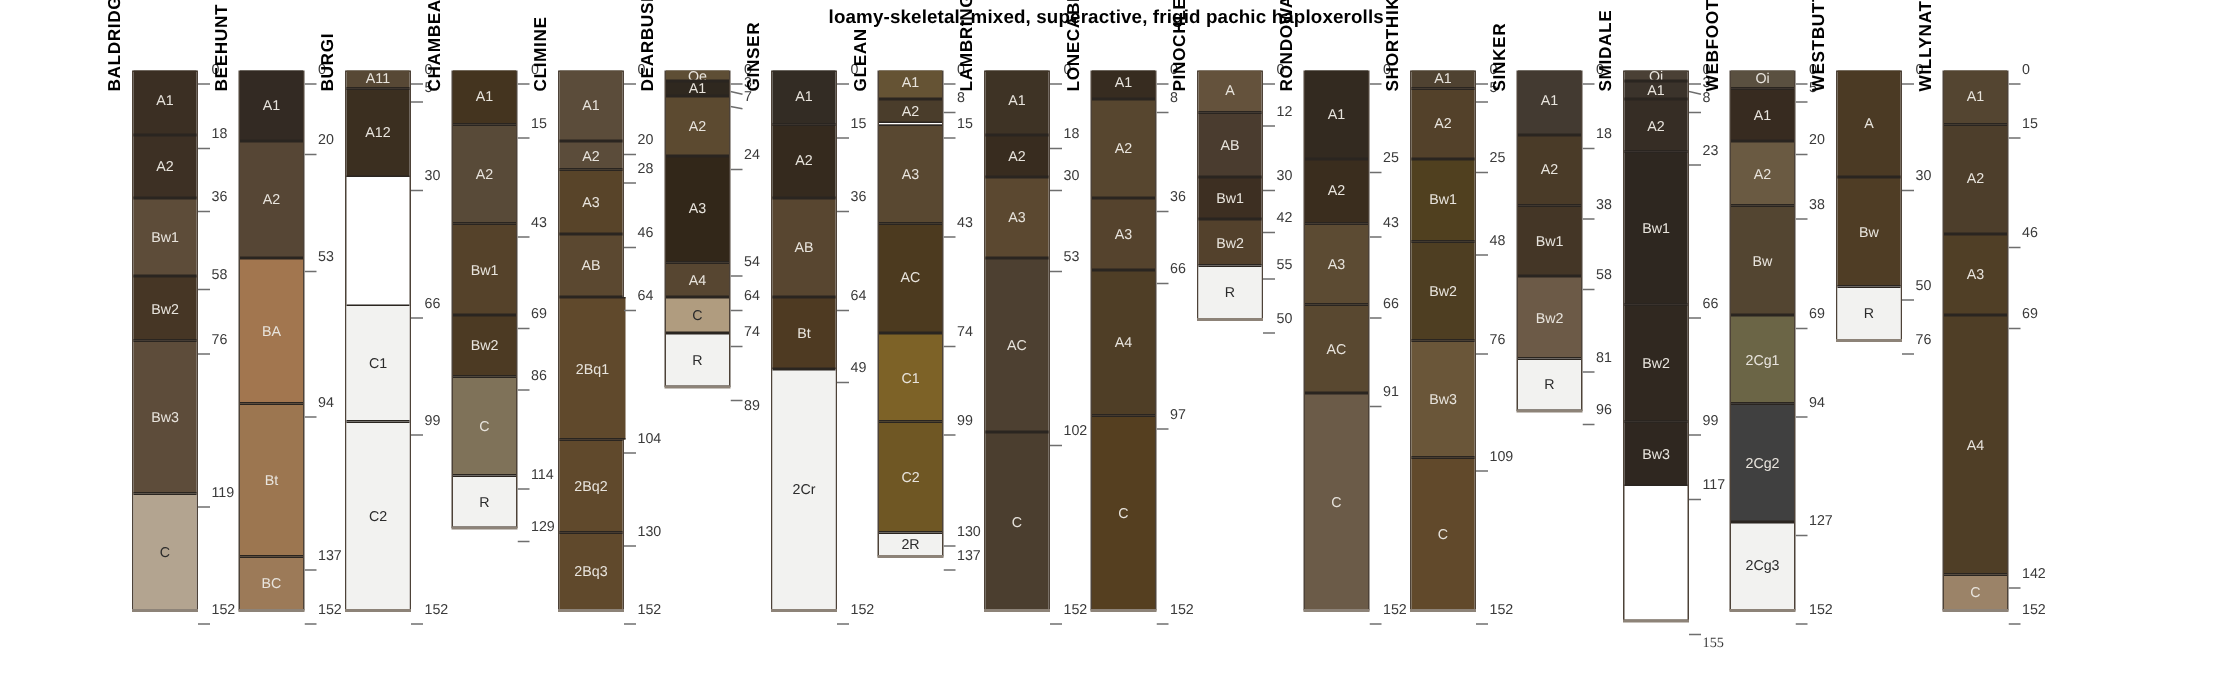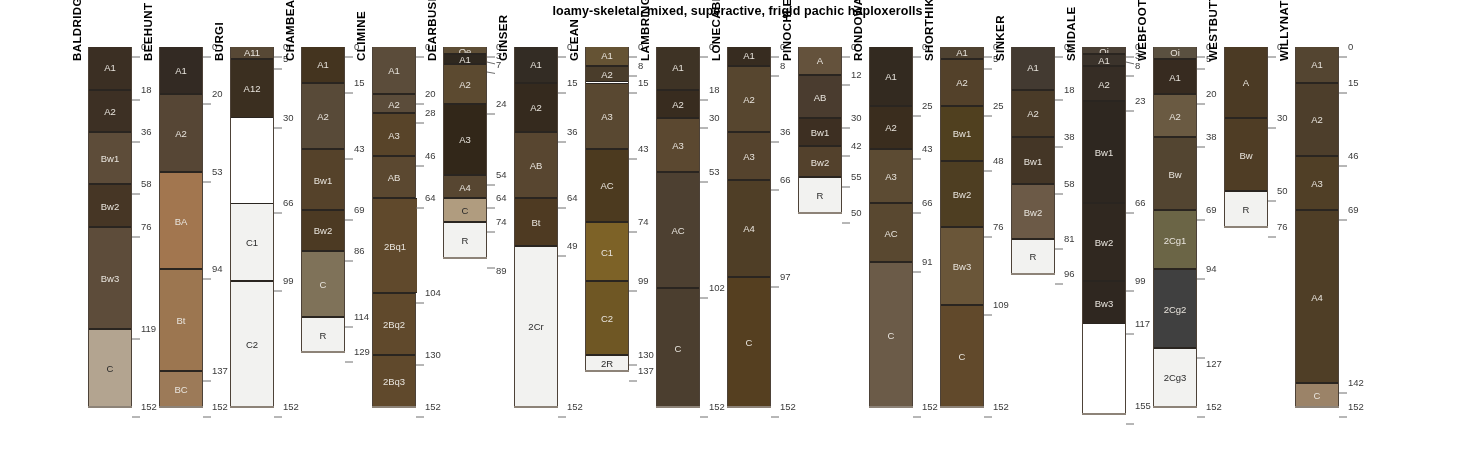--- a/index.html
+++ b/index.html
@@ -827,21 +827,21 @@
             <line x1="0" y1="2" x2="8" y2="2" stroke="#6e6e6e" stroke-width="1"></line>
           </svg></div>
         <div class="depthlabel" style="left: 1135px; top: 276.333px;">99</div>
         <div class="tickline" style="left: 1126px; top: 321.939px; width: 9px; height: 4px;"><svg width="9" height="4">
             <line x1="0" y1="2" x2="8" y2="2" stroke="#6e6e6e" stroke-width="1"></line>
           </svg></div>
         <div class="depthlabel" style="left: 1135px; top: 318.939px;">117</div>
         <div class="tickline" style="left: 1126px; top: 411.885px; width: 9px; height: 4px;"><svg width="9" height="4">
             <line x1="0" y1="2" x2="8" y2="2" stroke="#6e6e6e" stroke-width="1"></line>
           </svg></div>
-        <div class="depthlabel" style="left: 1135px; top: 401px;">155</div>
+        <div class="depthlabel" style="left: 1135px; top: 425px; font-family: Liberation Serif, serif;">155</div>
       </div>
       <div class="profile" style="left: 0px; top: 0px;">
         <div class="pname" style="left: 1148px; top: 49px;">WEBFOOT</div>
         <div class="colbox" style="left: 1153px; top: 47px; width: 44px; height: 359.784px;">
           <div class="horizon" style="top: 0px; height: 11.835px; background: rgb(90, 80, 64);">
             <div class="hlabel" style="top: 0.9175px;">Oi</div>
           </div>
           <div class="horizon" style="top: 11.835px; height: 35.505px; background: rgb(55, 43, 32);">
             <div class="hlabel" style="top: 12.7525px;">A1</div>
           </div>
@@ -882,21 +882,21 @@
             <line x1="0" y1="2" x2="8" y2="2" stroke="#6e6e6e" stroke-width="1"></line>
           </svg></div>
         <div class="depthlabel" style="left: 1206px; top: 205.323px;">69</div>
         <div class="tickline" style="left: 1197px; top: 267.498px; width: 9px; height: 4px;"><svg width="9" height="4">
             <line x1="0" y1="2" x2="8" y2="2" stroke="#6e6e6e" stroke-width="1"></line>
           </svg></div>
         <div class="depthlabel" style="left: 1206px; top: 264.498px;">94</div>
         <div class="tickline" style="left: 1197px; top: 345.609px; width: 9px; height: 4px;"><svg width="9" height="4">
             <line x1="0" y1="2" x2="8" y2="2" stroke="#6e6e6e" stroke-width="1"></line>
           </svg></div>
-        <div class="depthlabel" style="left: 1206px; top: 342.609px; margin-top: 16px;">127</div>
+        <div class="depthlabel" style="left: 1206px; top: 342.609px;">127</div>
         <div class="tickline" style="left: 1197px; top: 404.784px; width: 9px; height: 4px;"><svg width="9" height="4">
             <line x1="0" y1="2" x2="8" y2="2" stroke="#6e6e6e" stroke-width="1"></line>
           </svg></div>
         <div class="depthlabel" style="left: 1206px; top: 401.784px;">152</div>
       </div>
       <div class="profile" style="left: 0px; top: 0px;">
         <div class="pname" style="left: 1219px; top: 49px;">WESTBUTTE</div>
         <div class="colbox" style="left: 1224px; top: 47px; width: 44px; height: 179.892px;">
           <div class="horizon" style="top: 0px; height: 71.01px; background: rgb(75, 58, 36);">
             <div class="hlabel" style="top: 30.505px;">A</div>

